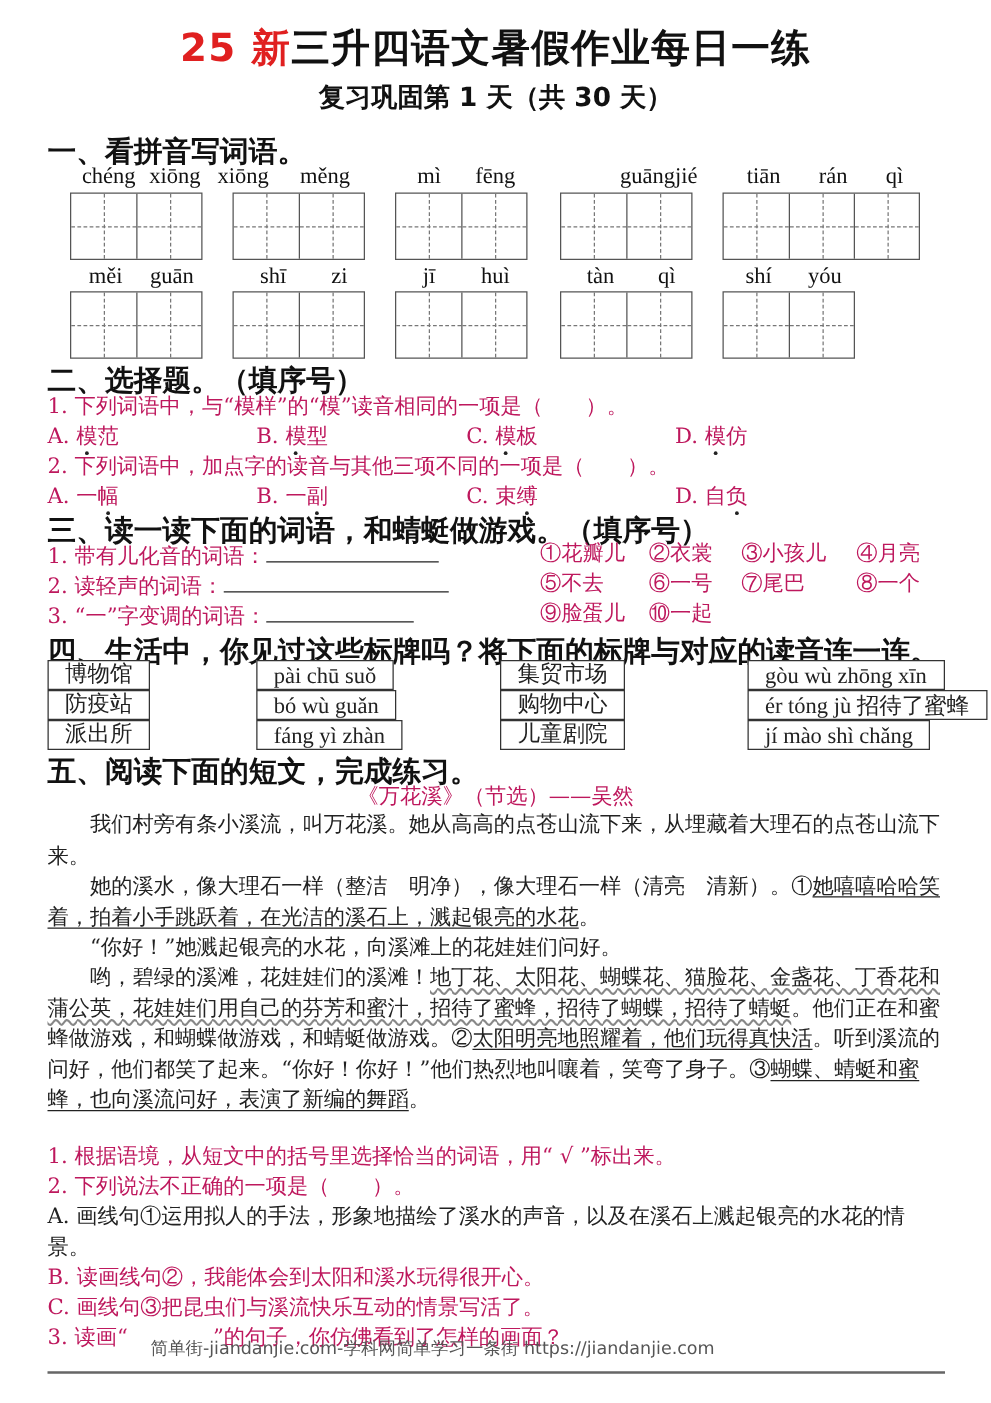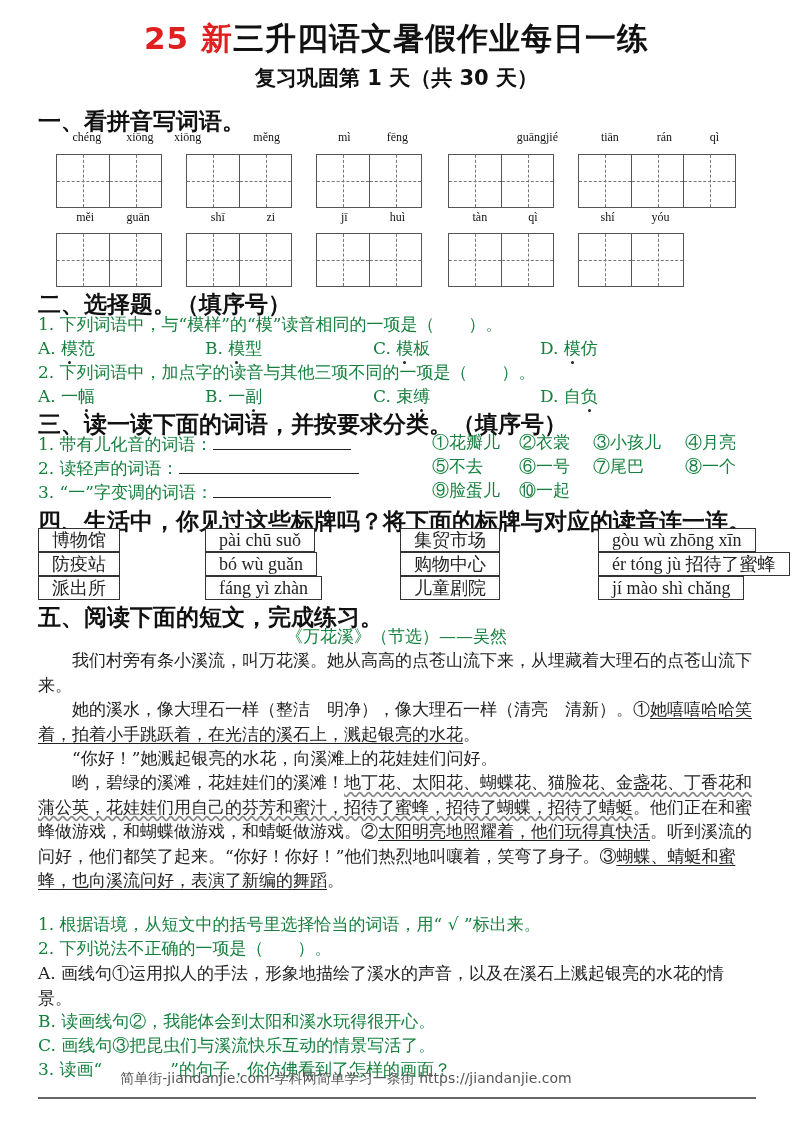--- a/index.html
+++ b/index.html
@@ -5,22 +5,22 @@
   html, body { margin: 0; padding: 0; background: #ffffff; }
   body { width: 793px; height: 1122px; position: relative; overflow: hidden;
          font-family: "DejaVu Serif", "Liberation Serif", serif; color: #1a1a1a; }
   .abs { position: absolute; }
   .title { left: 0; width: 793px; top: 18px; text-align: center;
            font-family: "DejaVu Sans", sans-serif; font-weight: bold; font-size: 31px; letter-spacing: 1px; color: #111; }
   .title .red { color: #e02020; }
   .subtitle { left: 0; width: 793px; top: 64px; text-align: center;
               font-family: "DejaVu Sans", sans-serif; font-weight: bold; font-size: 21px; color: #111; }
   .sec { font-family: "DejaVu Sans", sans-serif; font-weight: bold; font-size: 23px; left: 38px; color: #111; white-space: nowrap; }
-  .line { font-size: 17px; white-space: nowrap; color: #15803d; }
-  .py { font-family: "Liberation Serif", serif; font-size: 12px; color: #111; white-space: nowrap; }
+  .line { font-size: 17px; white-space: nowrap; color: #be185d; }
+  .py { font-family: "Liberation Serif", serif; font-size: 18px; color: #111; white-space: nowrap; }
   .grid { display: flex; border: 1px solid #555; }
   .cell { width: 52px; height: 52px; position: relative; box-sizing: border-box; }
   .cell + .cell { border-left: 1px solid #555; }
   .cell::before { content: ""; position: absolute; left: 50%; top: 0; bottom: 0; border-left: 1px dashed #777; }
   .cell::after { content: ""; position: absolute; top: 50%; left: 0; right: 0; border-top: 1px dashed #777; }
   .dot { position: relative; display: inline-block; }
   .dot::after { content: ""; position: absolute; left: 50%; bottom: -4px; width: 3px; height: 3px; margin-left: -1.5px; background: #222; border-radius: 50%; }
   .blank { display: inline-block; border-bottom: 1px solid #222; vertical-align: baseline; height: 1px; }
   .sign { border: 1px solid #333; padding: 0 13px; font-size: 18px; line-height: 22px; white-space: nowrap; color: #222; background: #fff; }
   .sign.py2 { font-family: "Liberation Serif", serif; }
@@ -136,21 +136,21 @@
 <div class="abs line" style="top:337px; left:38px">A. <span class="dot">模</span>范</div>
 <div class="abs line" style="top:337px; left:205px">B. <span class="dot">模</span>型</div>
 <div class="abs line" style="top:337px; left:373px">C. <span class="dot">模</span>板</div>
 <div class="abs line" style="top:337px; left:540px">D. <span class="dot">模</span>仿</div>
 <div class="abs line" style="top:361px; left:38px">2. 下列词语中，加点字的读音与其他三项不同的一项是（　　）。</div>
 <div class="abs line" style="top:385px; left:38px">A. 一<span class="dot">幅</span></div>
 <div class="abs line" style="top:385px; left:205px">B. 一<span class="dot">副</span></div>
 <div class="abs line" style="top:385px; left:373px">C. 束<span class="dot">缚</span></div>
 <div class="abs line" style="top:385px; left:540px">D. 自<span class="dot">负</span></div>
 
-<div class="abs sec" style="top:409px">三、读一读下面的词语，并按要求分类。（填序号）</div>
+<div class="abs sec" style="top:409px">三、读一读下面的词语，和蜻蜓做游戏。（填序号）</div>
 <div class="abs line" style="top:433px; left:38px"><span>1. 带有儿化音的词语：</span><span class="blank" style="width:138px"></span></div>
 <div class="abs line" style="top:457px; left:38px"><span>2. 读轻声的词语：</span><span class="blank" style="width:180px"></span></div>
 <div class="abs line" style="top:481px; left:38px"><span>3. “一”字变调的词语：</span><span class="blank" style="width:118px"></span></div>
 
 <div class="abs line" style="top:431px; left:432px; display:flex; gap:0">
   <span style="width:87px">①花瓣儿</span>
     <span style="width:74px">②衣裳</span>
     <span style="width:92px">③小孩儿</span>
     <span>④月亮</span>
 </div>

